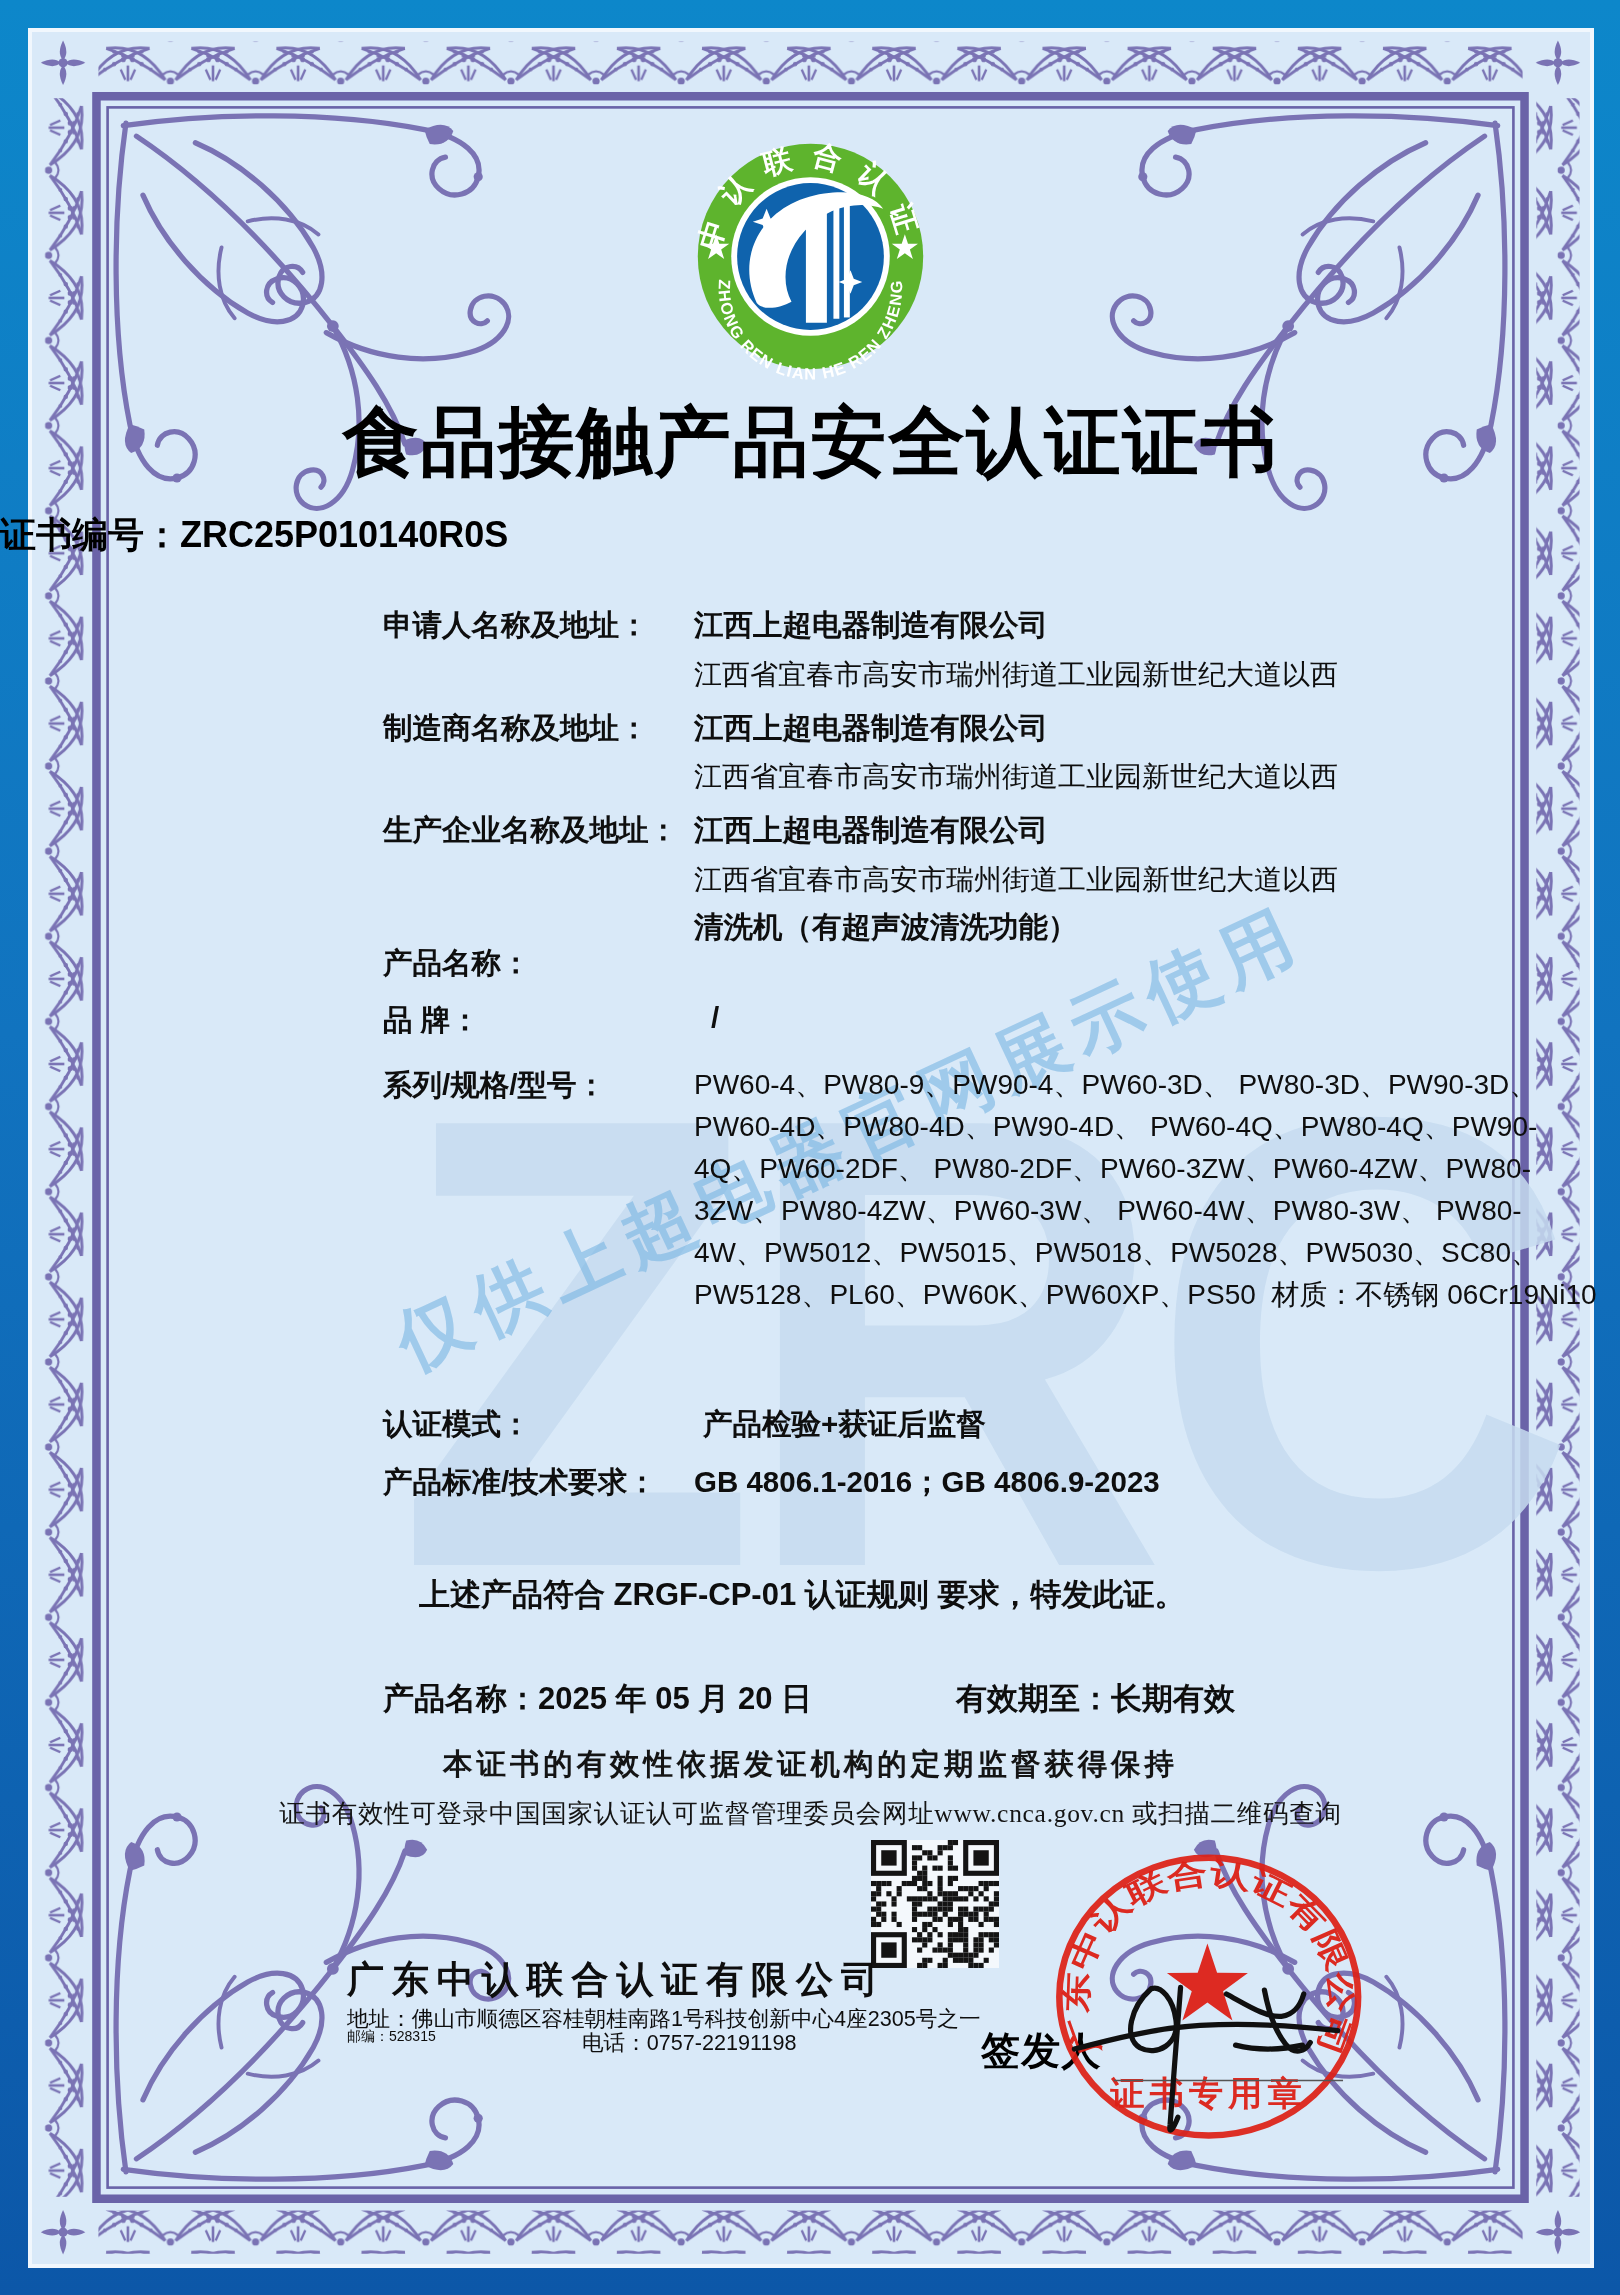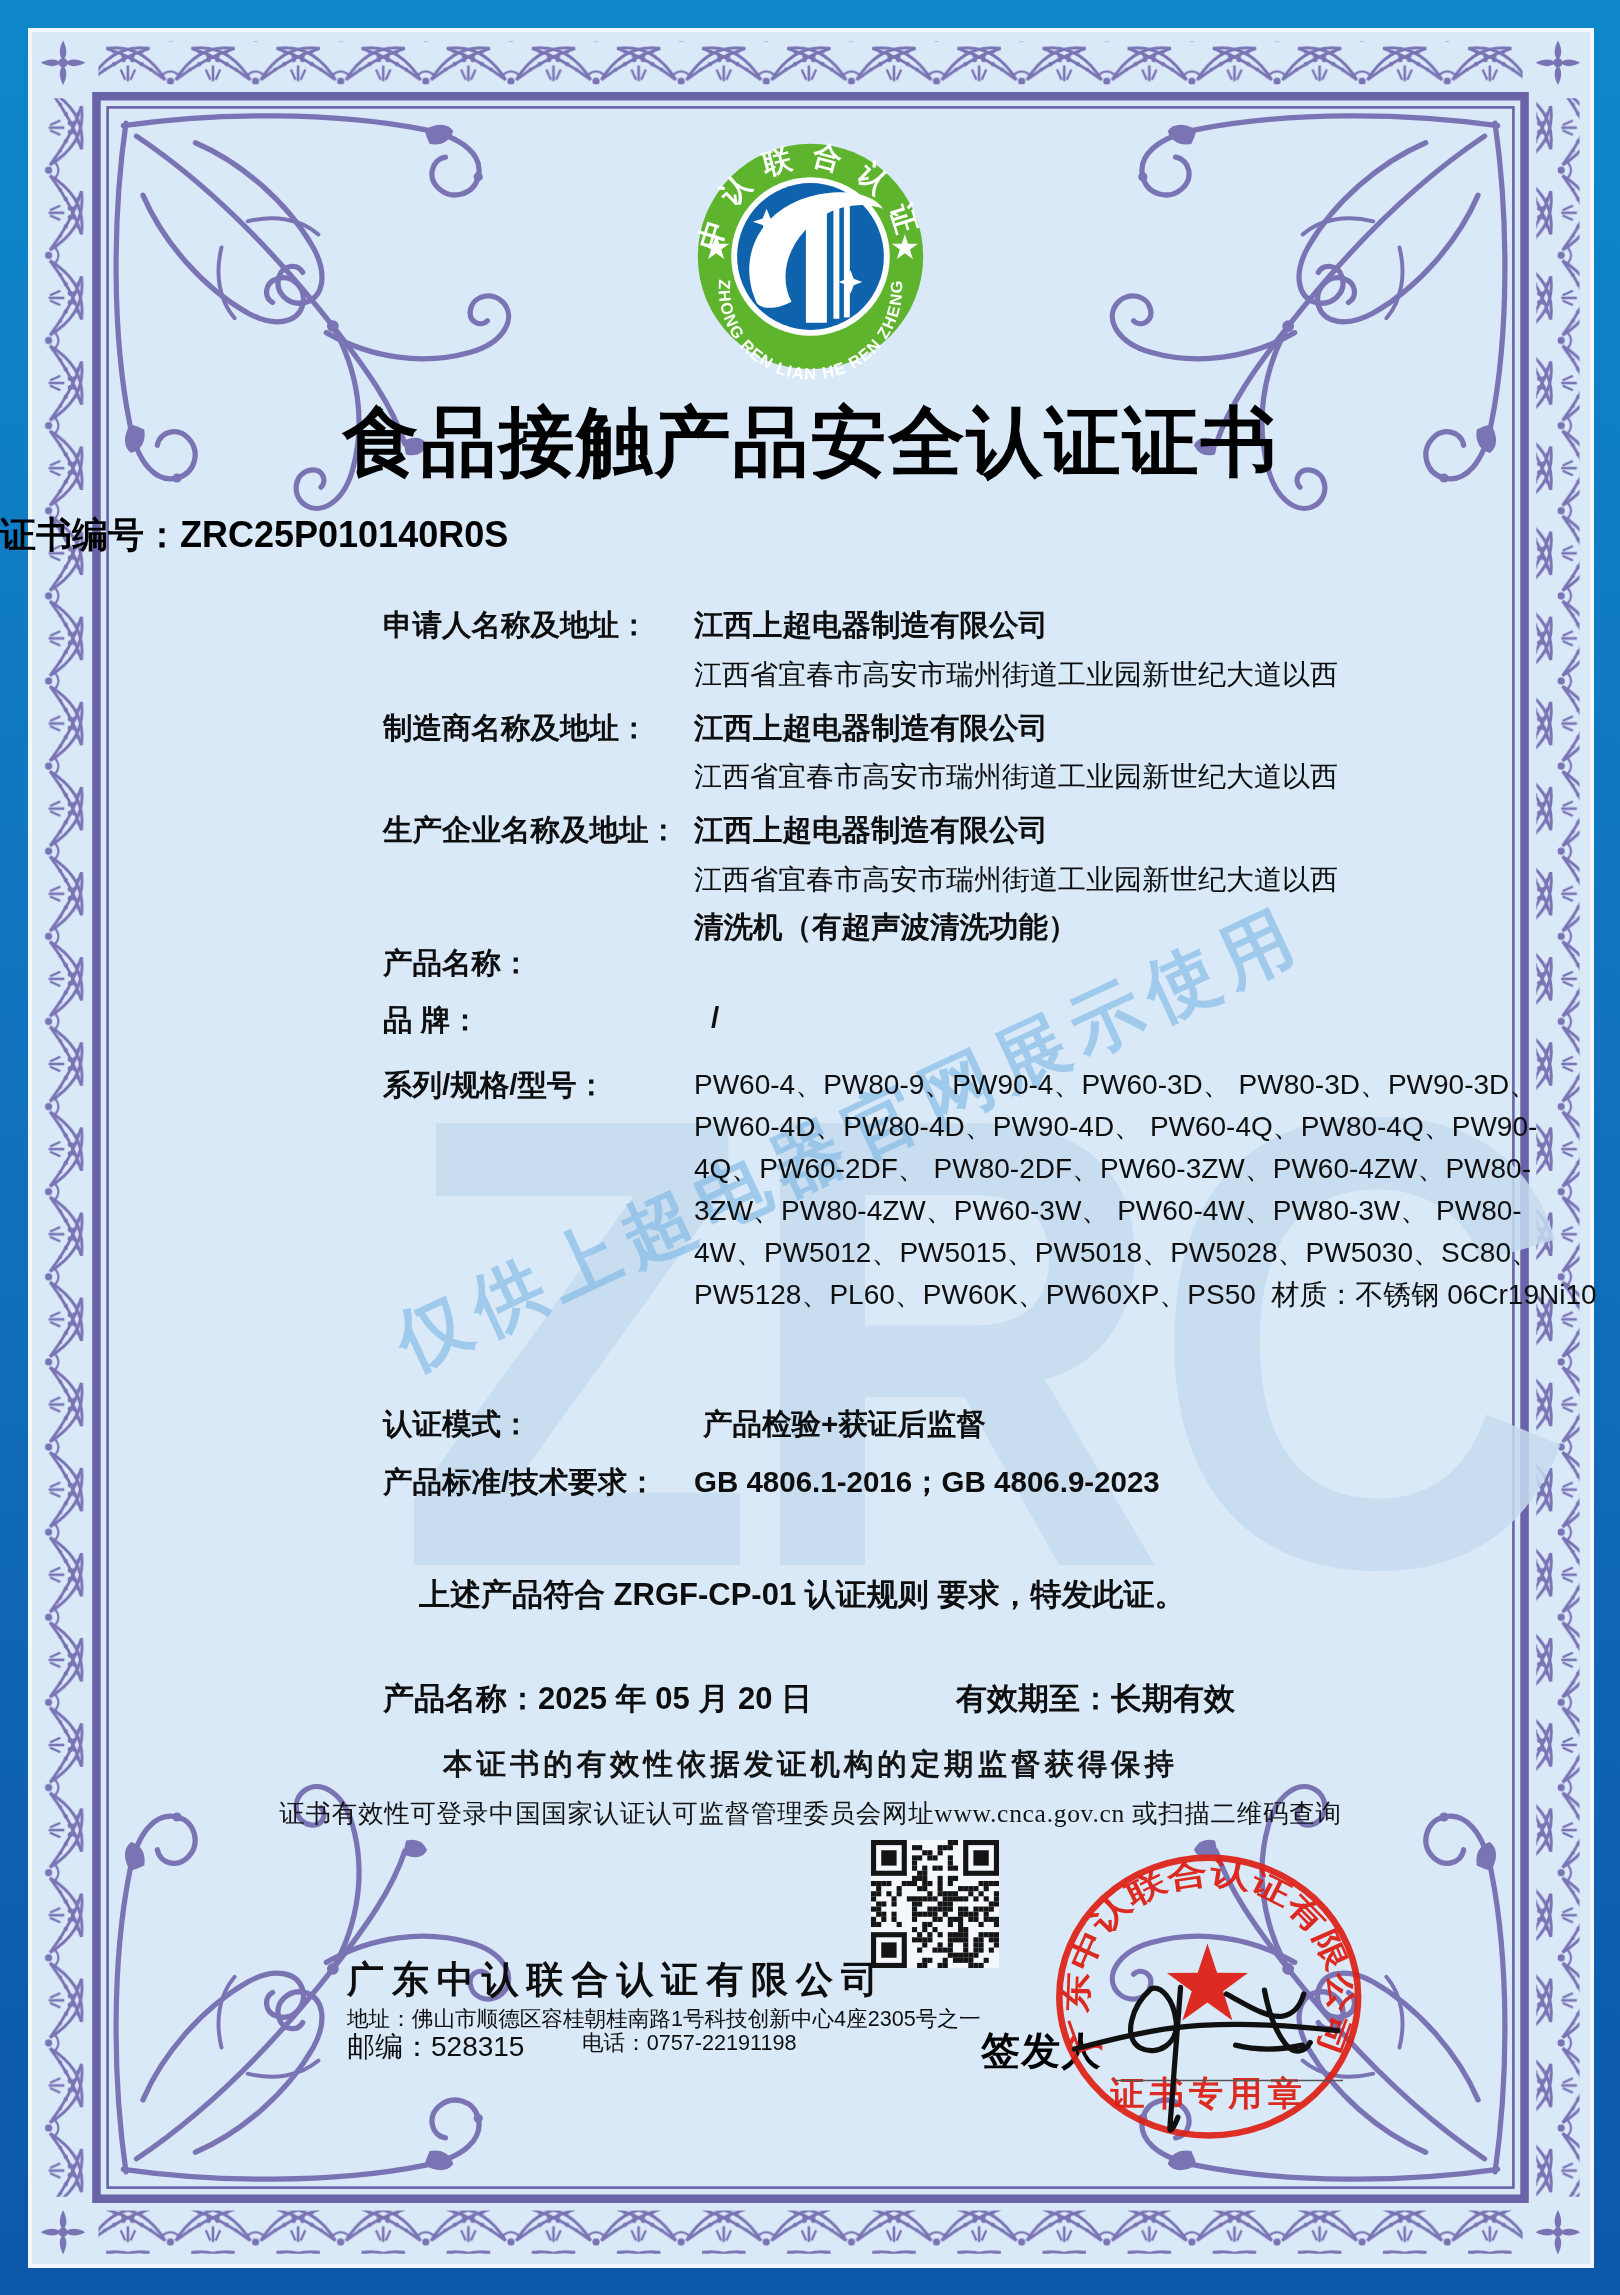--- a/index.html
+++ b/index.html
@@ -33,21 +33,21 @@
   .val{position:absolute;left:694px;font-size:29.5px;font-weight:600;white-space:pre-wrap;}
   .addr{position:absolute;left:694px;font-size:28px;font-weight:500;}
   .mline{height:42px;font-size:28px;font-weight:500;white-space:pre;}
   #statement{left:419px;top:1574px;font-size:31px;font-weight:600;}
   .note{left:0;width:1621px;text-align:center;font-family:"Liberation Serif","DejaVu Serif",serif;color:#141414;}
   #maintain{top:1745px;font-size:29.5px;font-weight:600;letter-spacing:3.9px;}
   #query{top:1796px;font-size:25.5px;font-weight:500;letter-spacing:0.7px;}
   
   #company{left:347px;top:1955px;font-size:37px;font-weight:700;letter-spacing:7.9px;}
   #f-addr{left:347px;top:2004px;font-size:21.6px;font-weight:400;}
-  #f-postal{left:347px;top:2028px;font-size:28px;font-weight:500;}
+  #f-postal{left:347px;top:2028px;font-size:14px;font-weight:500;}
   #f-phone{left:582px;top:2028px;font-size:21.6px;font-weight:500;}
   #signer{left:981px;top:2024px;font-size:39px;font-weight:800;letter-spacing:1.3px;color:#000;}
   svg{position:absolute;overflow:visible;}
   text{font-family:"Liberation Sans","DejaVu Sans",sans-serif;}
 </style>
 </head>
 <body>
 
 <div id="page">
   <div id="paper"></div>

